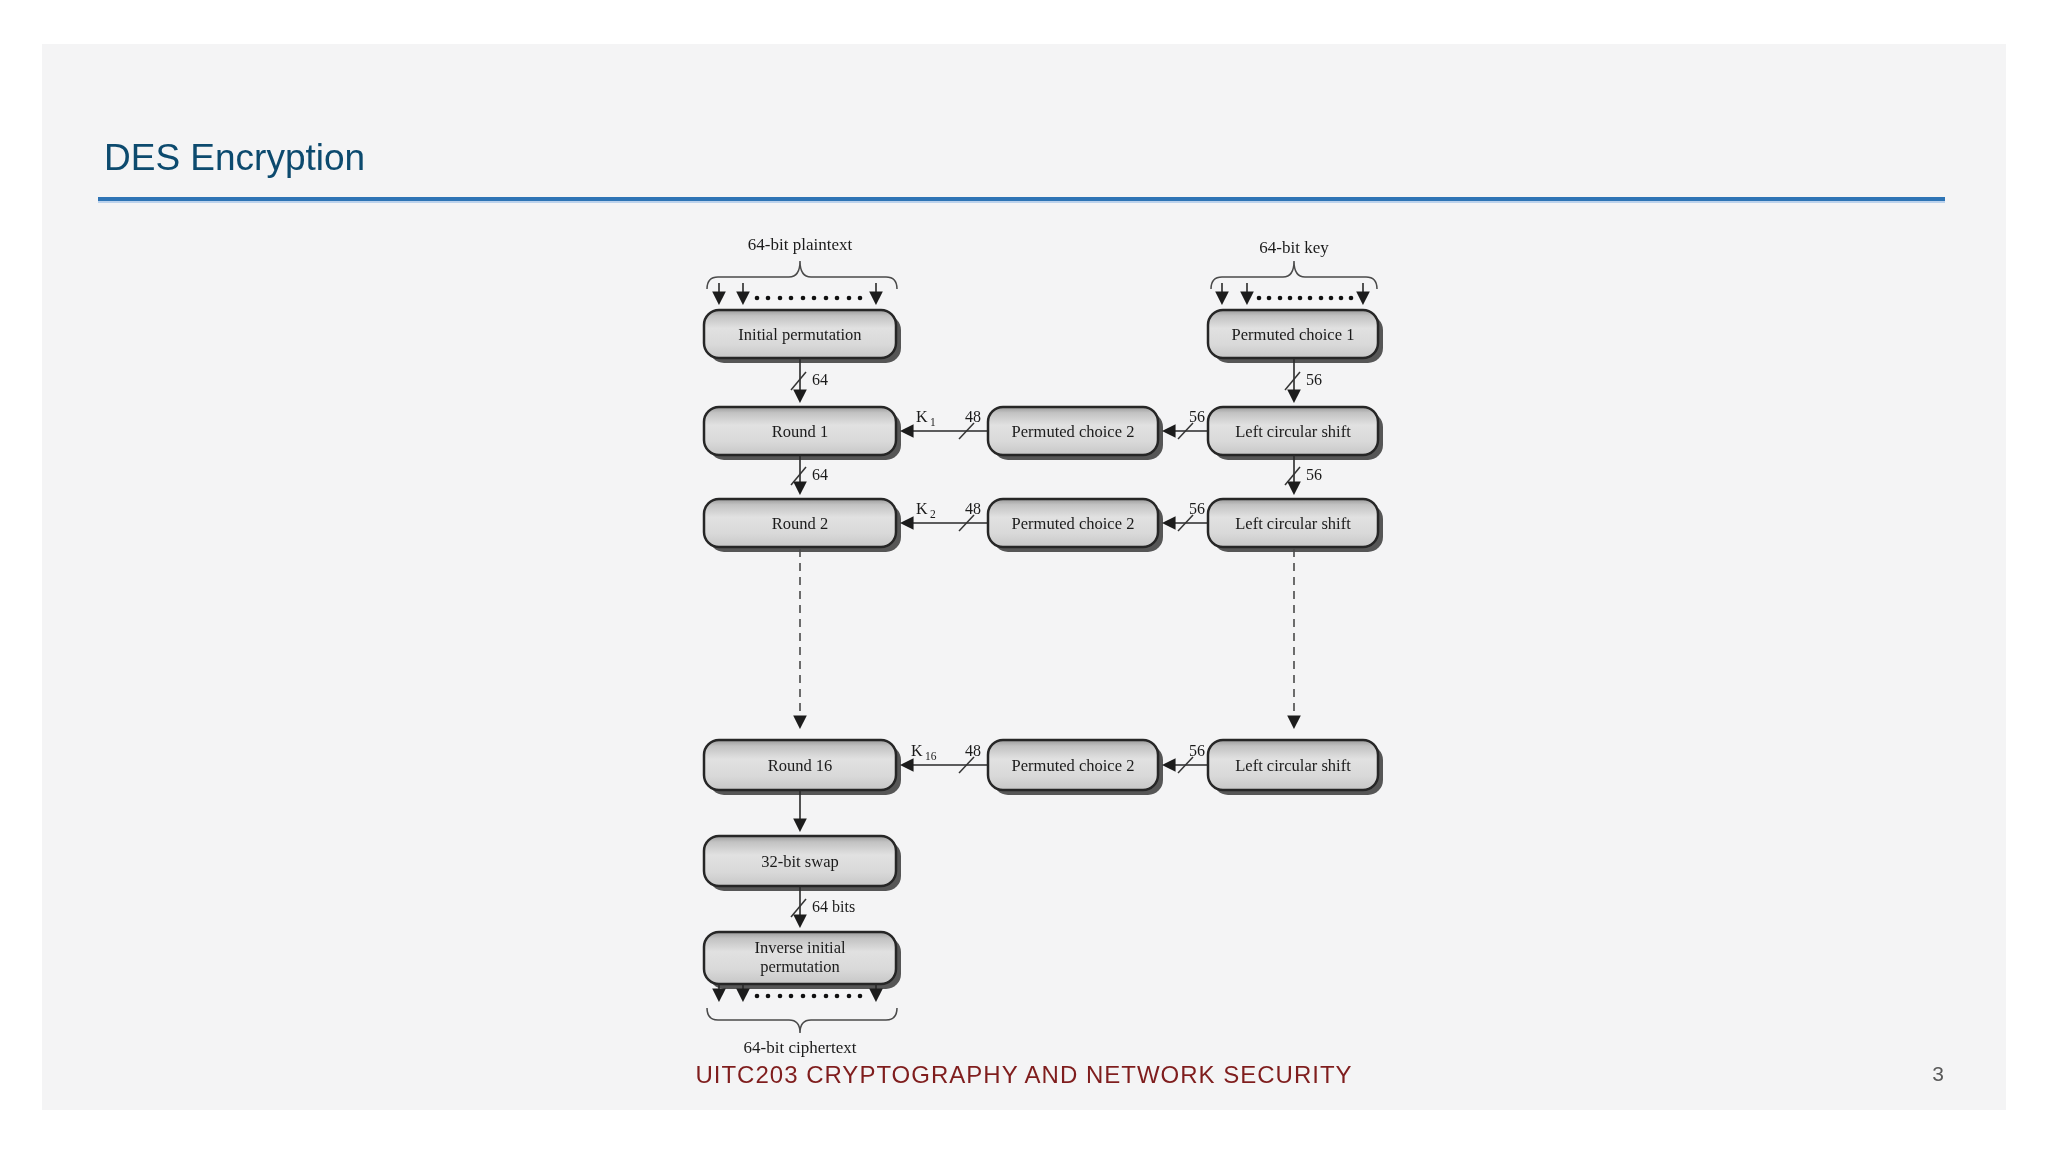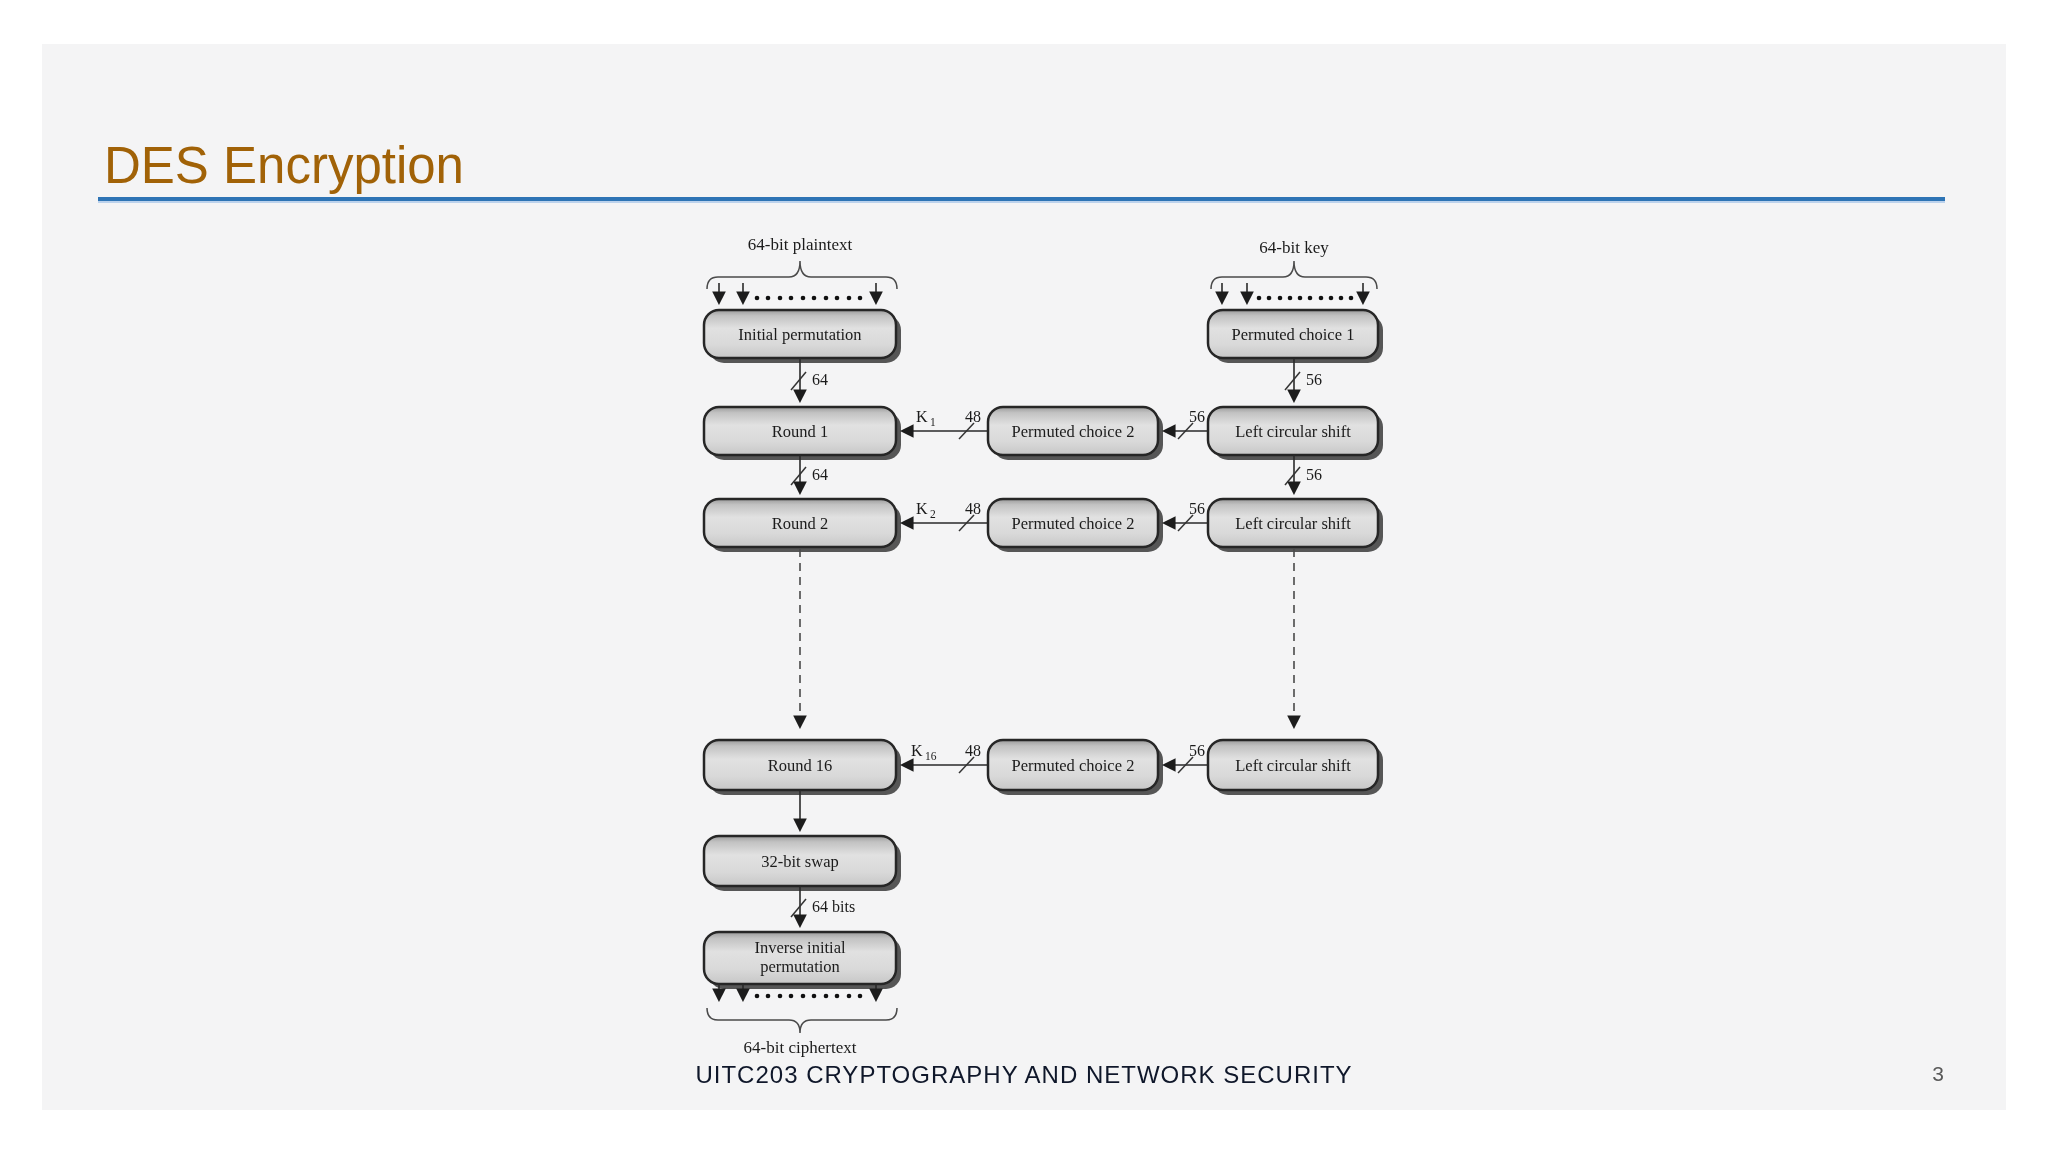--- a/index.html
+++ b/index.html
@@ -8,34 +8,34 @@
     background:#ffffff;
     font-family:"Liberation Sans",sans-serif;
     position:relative;overflow:hidden;
   }
   .slide{
     position:absolute;left:42px;top:44px;width:1964px;height:1066px;
     background:#f4f4f5;
   }
   .slide-title{
     position:absolute;left:62px;top:94px;
-    font-size:51px;font-weight:300;color:#a16207;
+    font-size:37px;font-weight:300;color:#0c4a6e;
     letter-spacing:0px;line-height:1.1;
   }
   .title-rule{
     position:absolute;left:56px;top:153px;width:1847px;height:4px;
     background:#2e74b5;
     box-shadow:0 2px 0 #bcd2ec;
   }
   .diagram-svg{
     position:absolute;left:0;top:0;width:2048px;height:1152px;
   }
   .slide-footer{
     position:absolute;left:0;right:0;top:1017px;text-align:center;
-    font-size:24px;color:#0f172a;letter-spacing:1px;
+    font-size:24px;color:#7f1d1d;letter-spacing:1px;
   }
   .page-number{
     position:absolute;top:1018px;right:62px;
     font-size:21px;color:#595959;
   }
   
   text{font-family:"Liberation Serif",serif;fill:#1b1b1b;}
   .boxlbl{font-size:16.5px;text-anchor:middle;}
   .toplbl{font-size:17px;text-anchor:middle;}
   .num{font-size:16px;}

